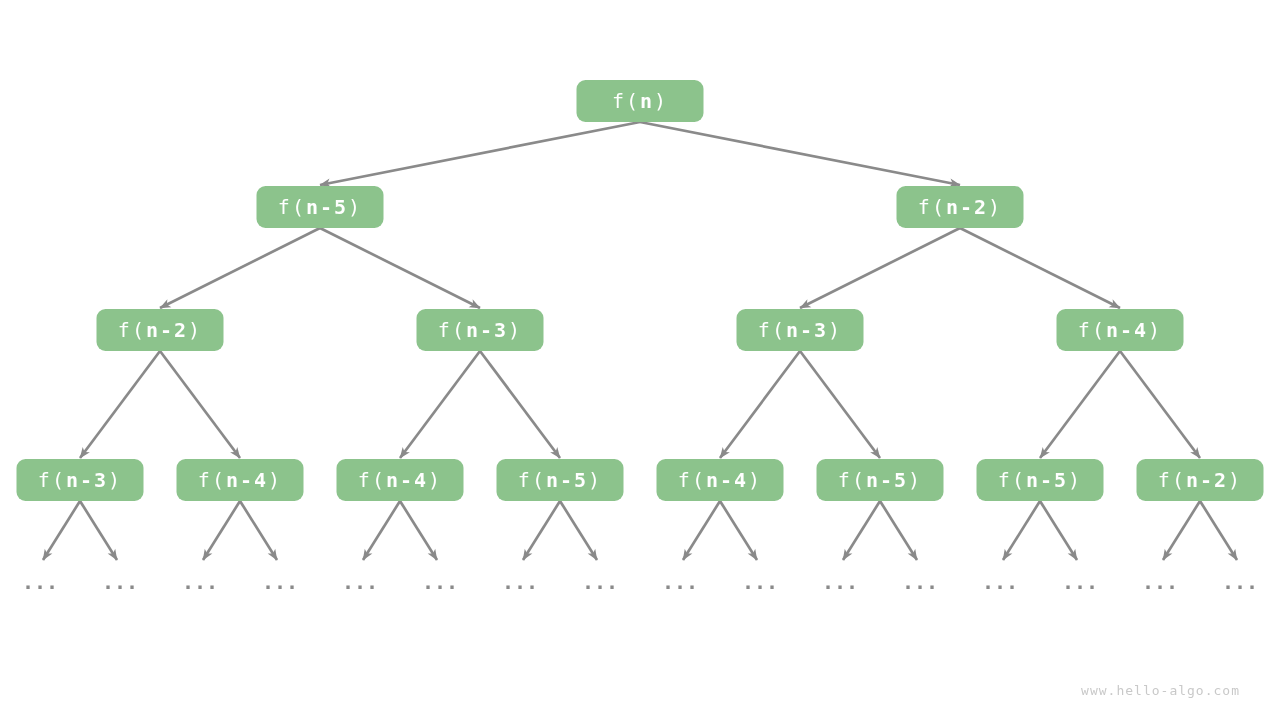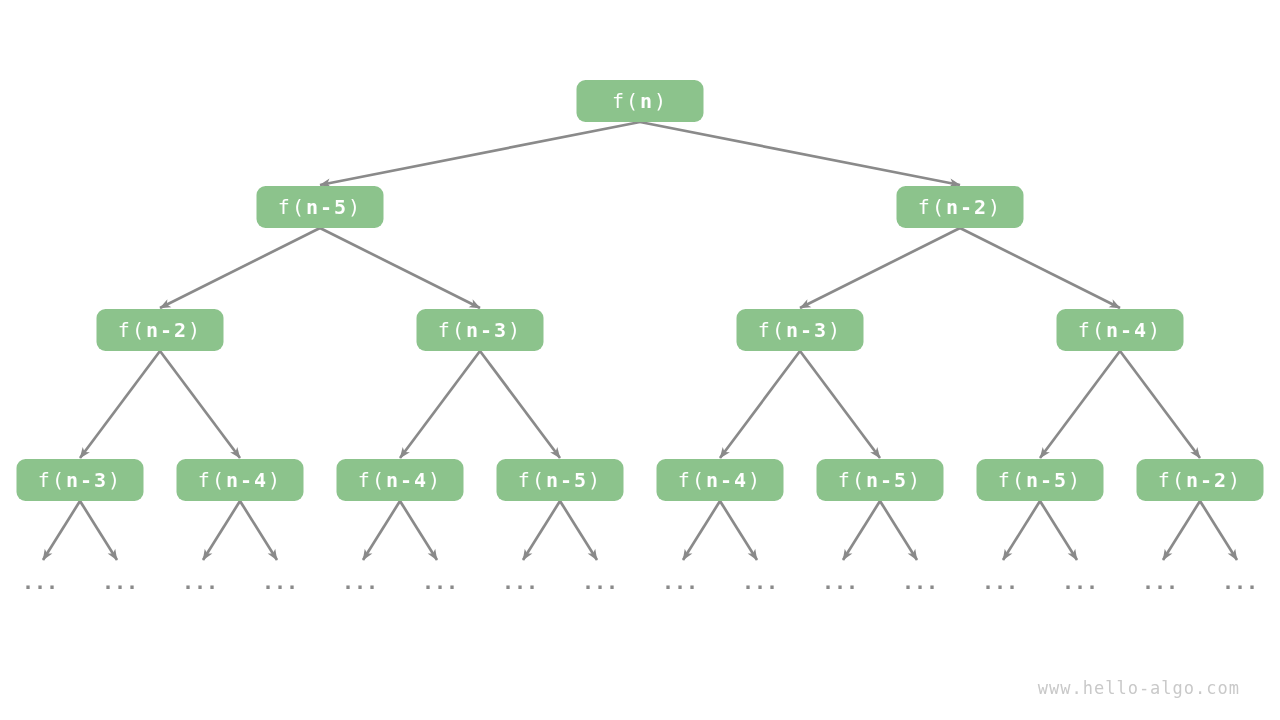--- a/index.html
+++ b/index.html
@@ -24,21 +24,21 @@
     transform:translate(-50%,-50%);
   }
   .node .t-arg{font-weight:bold;}
   .dots{
     position:absolute;transform:translate(-50%,-65%);
     color:var(--dots);font-size:20px;font-weight:bold;letter-spacing:0;
     line-height:1;white-space:nowrap;
   }
   .watermark{
     position:absolute;right:40px;bottom:22px;
-    color:var(--watermark);font-size:17px;letter-spacing:1px;
+    color:var(--watermark);font-size:13px;letter-spacing:1px;
     font-family:"DejaVu Sans Mono","Liberation Mono",monospace;
   }
 </style>
 </head>
 <body>
 
 <div class="stage">
 
   <svg class="edges" width="1280" height="720" viewBox="0 0 1280 720" xmlns="http://www.w3.org/2000/svg">
     <defs>

